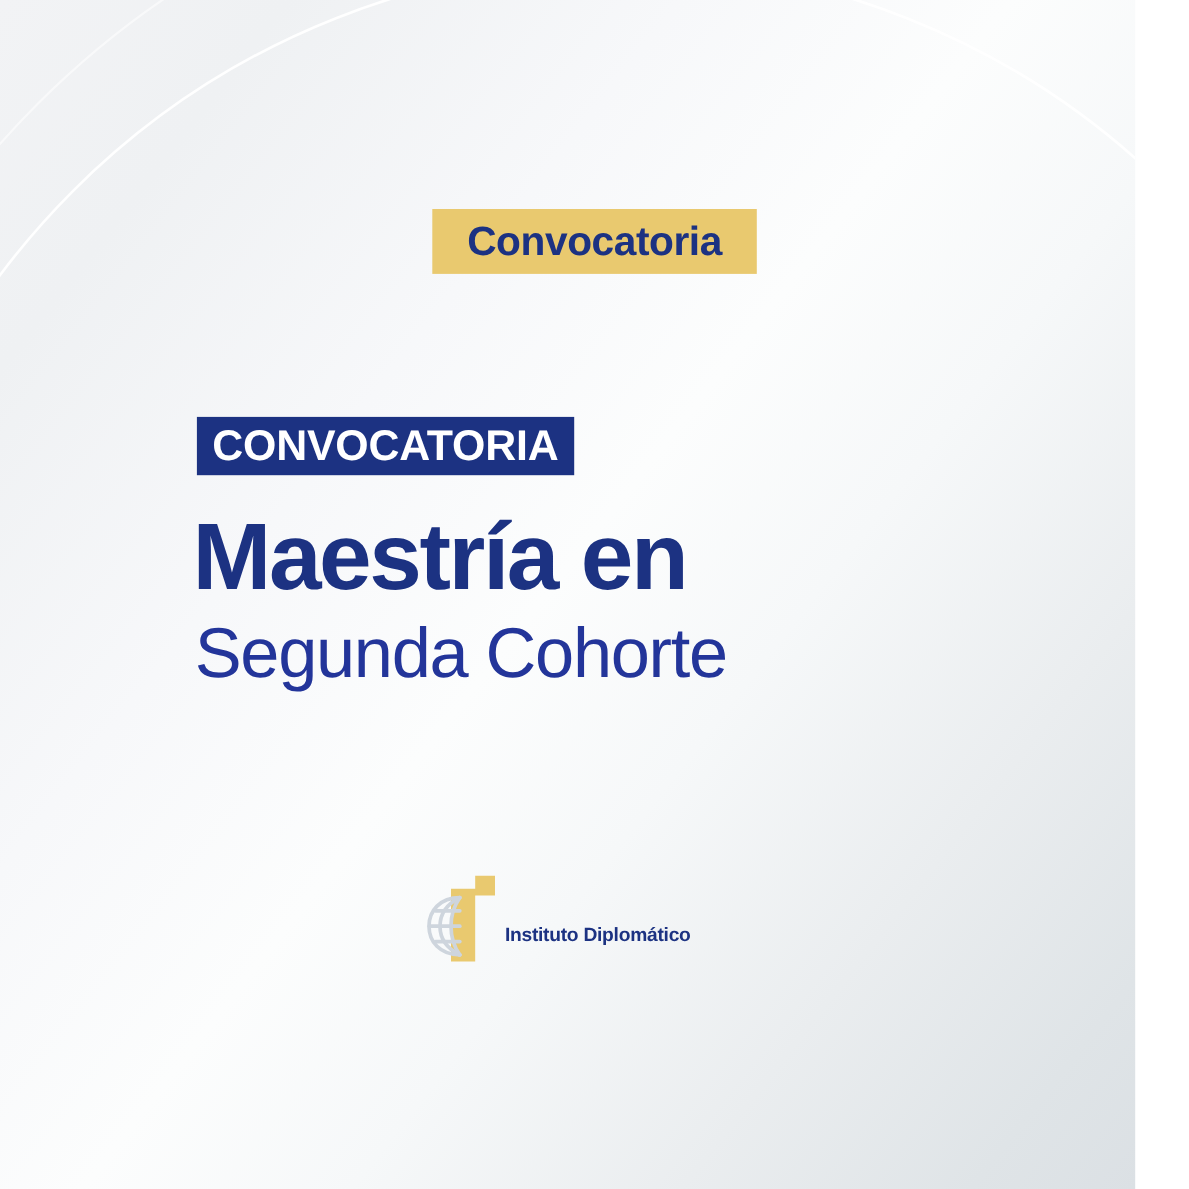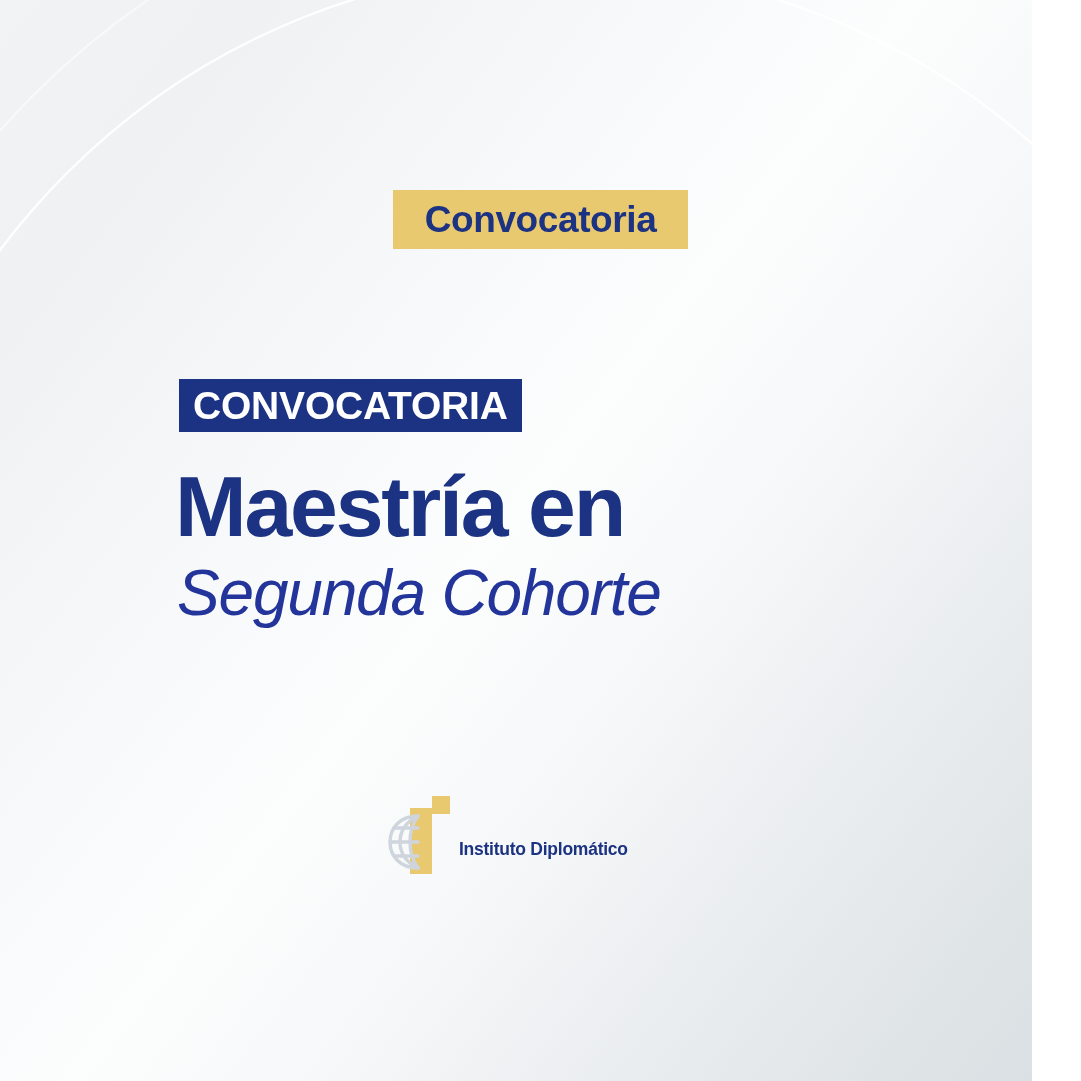--- a/index.html
+++ b/index.html
@@ -107,21 +107,20 @@
     margin: 0;
   }
   .subhead {
     color: #23359a;
     font-size: 64px;
     font-weight: 400;
     line-height: 1.05;
     letter-spacing: -1.2px;
     white-space: nowrap;
     margin: 12px 0 0 2px;
-    font-style: italic;
   }
 
   
   .logo-lockup {
     position: absolute;
     left: 388px;
     top: 796px;
     display: flex;
     align-items: center;
     gap: 9px;

